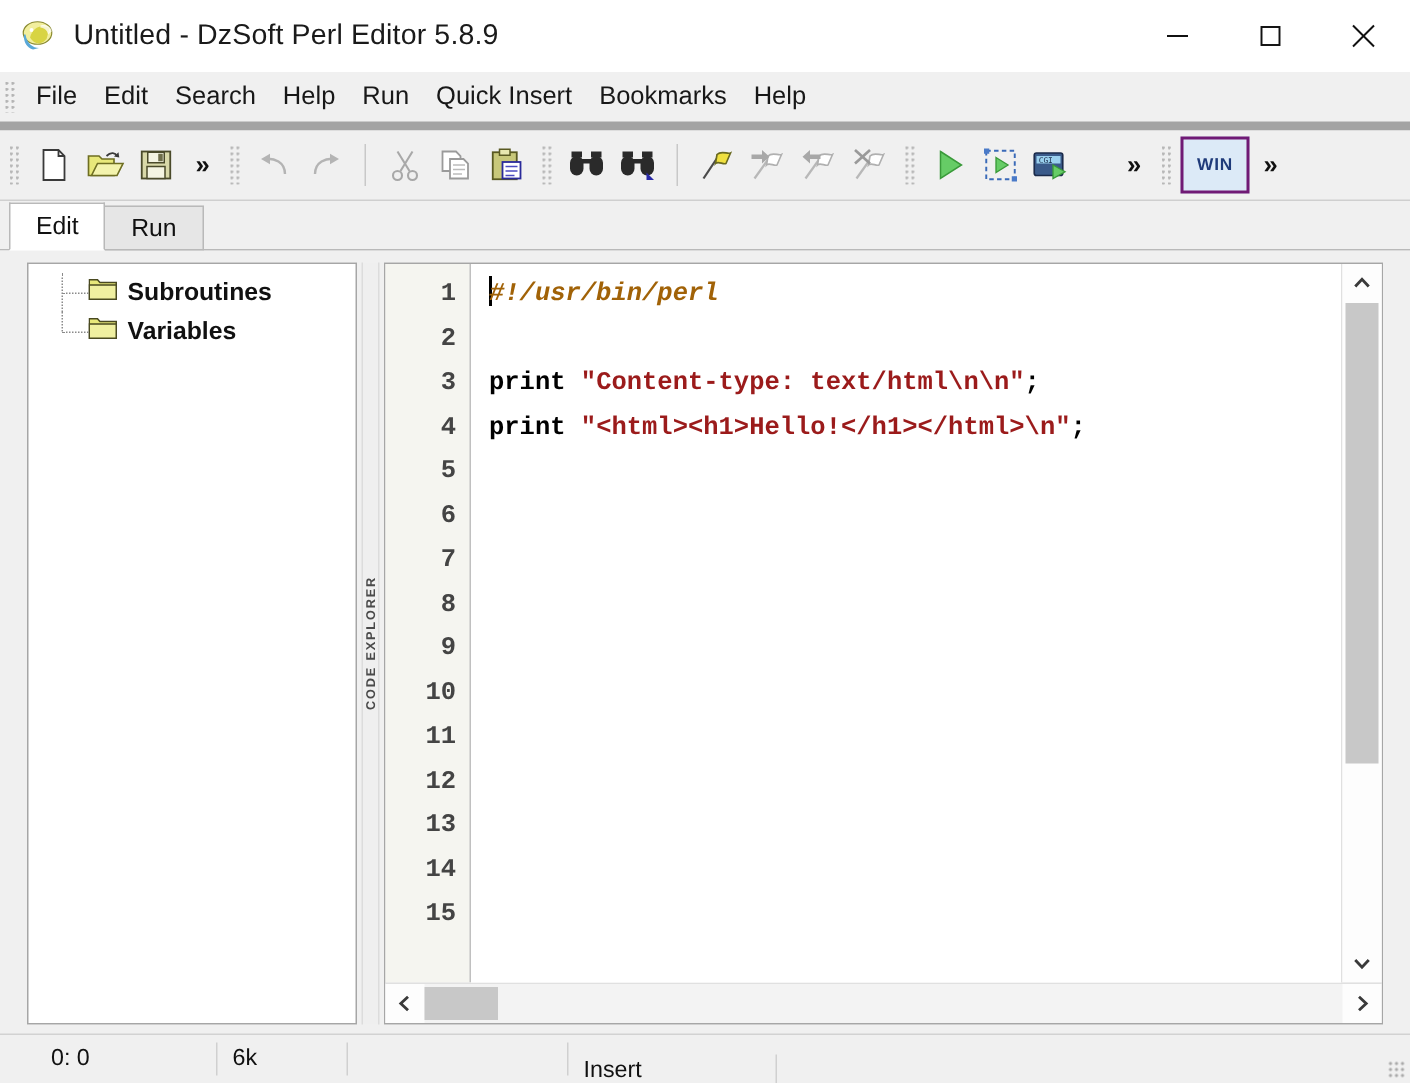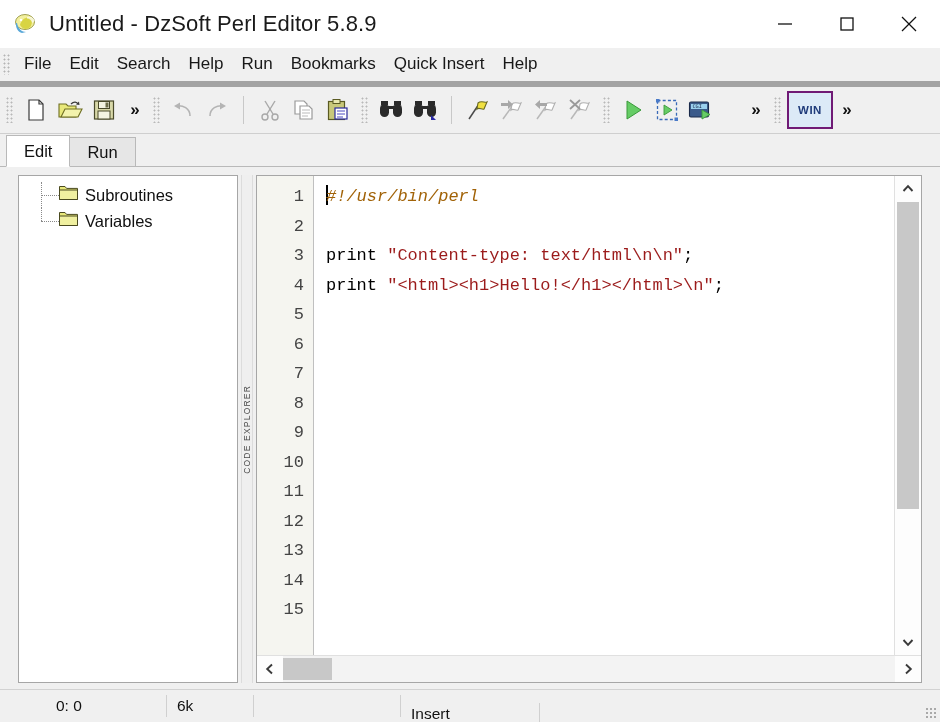--- a/index.html
+++ b/index.html
@@ -23,21 +23,21 @@
     background: #ffffff;
     display: flex; align-items: center;
     position: relative;
   }
   .app-icon {
     width: 26px; height: 26px;
     margin-left: 12px; margin-right: 11px;
     position: relative; flex: none;
   }
   .title-text {
-    font-size: 22px;
+    font-size: 19px;
     color: #1a1a1a;
     letter-spacing: 0.1px;
     white-space: nowrap;
   }
   .win-controls {
     position: absolute; right: 0; top: 0;
     height: 48px; display: flex;
   }
   .win-btn {
     width: 62px; height: 48px;
@@ -149,20 +149,21 @@
   }
 
   
   .workspace {
     flex: 1;
     display: flex;
     background: #f0f0f0;
     padding: 4px 4px 0 4px;
     min-height: 0;
     position: relative;
+    font-weight: bold;
   }
 
   
   .tree-panel {
     width: 218px; flex: none;
     background: #ffffff;
     border: 1px solid #a6a6a6;
     margin: 4px 0 6px 14px;
     padding: 6px 0 0 0;
     overflow: hidden;
@@ -295,21 +296,20 @@
   .hthumb { height: 22px; background: #c8c8c8; }
   .htrack { flex: 1; height: 26px; display: flex; align-items: center; }
 
   
   .statusbar {
     height: 32px; min-height: 32px;
     background: #f0f0f0;
     border-top: 1px solid #d2d2d2;
     display: flex; align-items: center;
     position: relative;
-    padding-left: 22px;
   }
   .sb-cell {
     height: 22px;
     display: flex; align-items: center;
     font-size: 15.5px; color: #111;
     border-right: 1px solid #d0d0d0;
     padding: 0 10px;
     white-space: nowrap;
     overflow: hidden;
   }
@@ -362,22 +362,22 @@
     </div>
   </div>
 
   <div class="menubar">
     <div class="gripper"></div>
     <div class="menu-item">File</div>
     <div class="menu-item">Edit</div>
     <div class="menu-item">Search</div>
     <div class="menu-item">Help</div>
     <div class="menu-item">Run</div>
+    <div class="menu-item">Quick Insert</div>
     <div class="menu-item">Bookmarks</div>
-    <div class="menu-item">Quick Insert</div>
     <div class="menu-item">Help</div>
   </div>
 
   <div class="toolbar">
     <div class="tb-grip"></div>
 
     <div class="tb-btn">
       <svg width="24" height="24" viewBox="0 0 24 24">
         <path d="M5 2 H15 L19 6 V22 H5 Z" fill="#fff" stroke="#3a3a3a" stroke-width="1.2"></path>
         <path d="M15 2 V6 H19" fill="none" stroke="#3a3a3a" stroke-width="1.2"></path>

